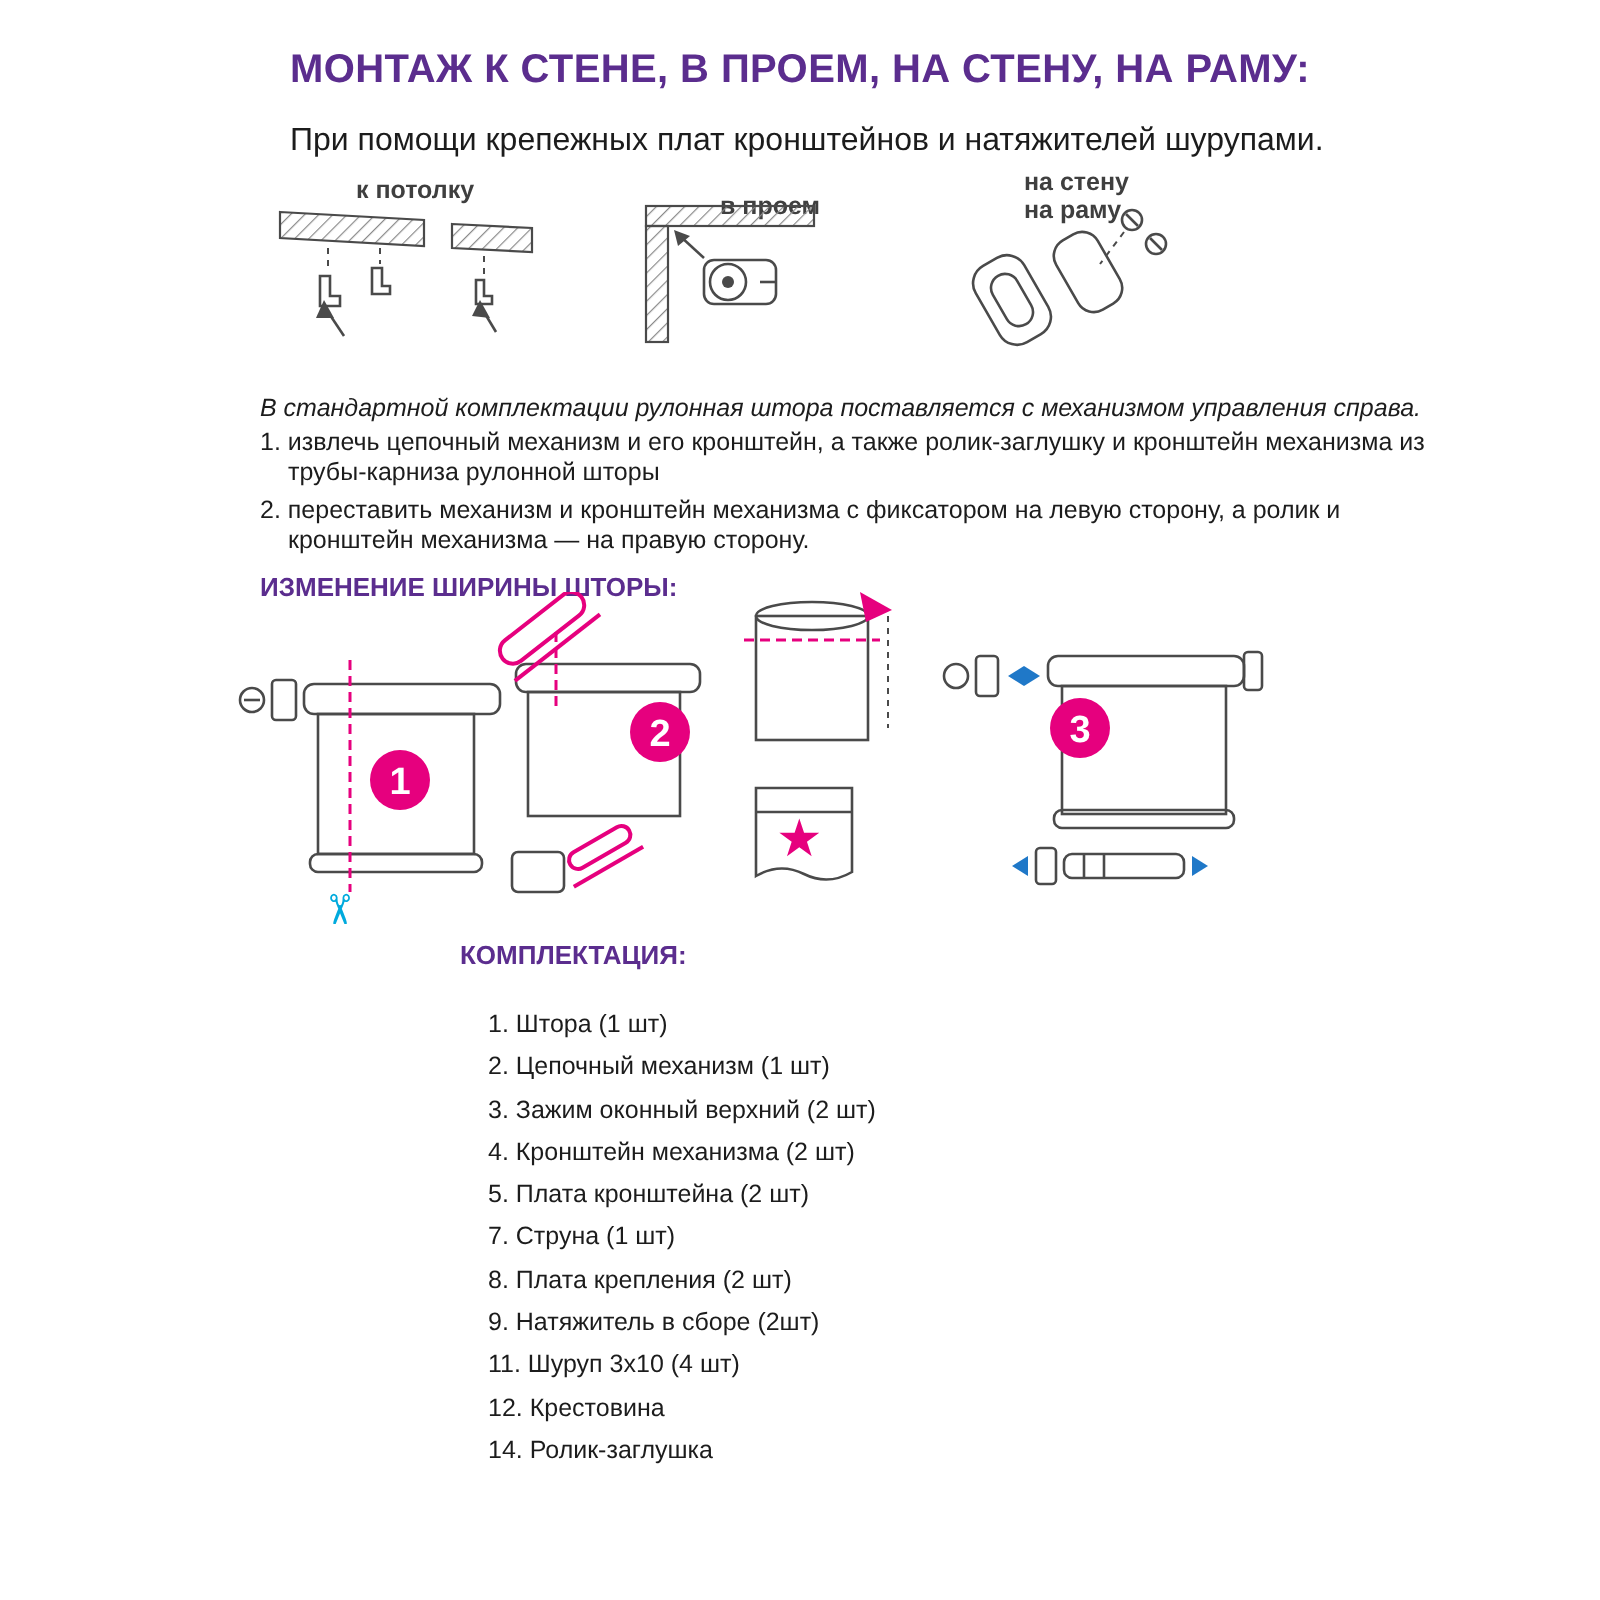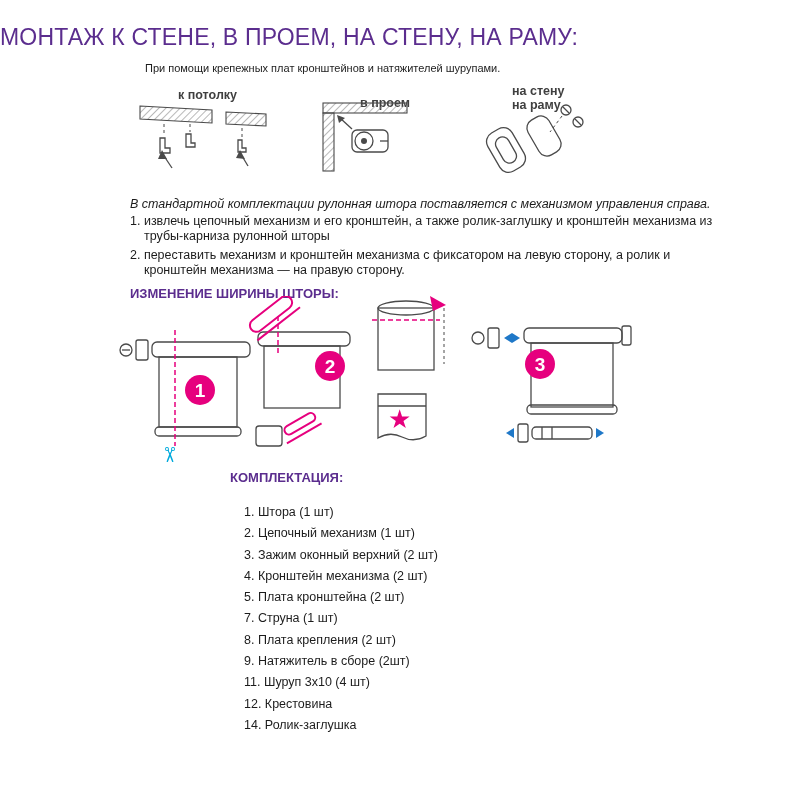--- a/index.html
+++ b/index.html
@@ -1,19 +1,19 @@
 <!DOCTYPE html>
 <html style="--heading: #5b2d8e; --accent: #e6007e; --cyan: #00aadd; --blue: #1f78c8; --ink: #4a4a4a; --text: #1c1c1c;"><head>
 <meta charset="utf-8">
 <style>
   :root { --heading:#5b2d8e; --accent:#e6007e; --cyan:#00aadd; --blue:#1f78c8; --ink:#4a4a4a; --text:#1c1c1c; }
   html,body{margin:0;padding:0;background:#ffffff;}
   .page{position:relative;width:800px;height:800px;background:#fff;font-family:"Liberation Sans",sans-serif;color:var(--text);overflow:hidden;}
-  .title{position:absolute;left:0;top:24px;width:100%;font-size:23px;font-weight:normal;color:var(--heading);letter-spacing:.2px;}
-  .intro{position:absolute;left:145px;top:62px;font-size:11px;}
+  .title{position:absolute;left:0;top:24px;width:100%;text-align:center;font-size:20px;font-weight:bold;color:var(--heading);letter-spacing:.2px;}
+  .intro{position:absolute;left:145px;top:62px;font-size:16px;}
   .mount-label{position:absolute;font-size:12.5px;font-weight:bold;color:#3f3f3f;white-space:pre-line;line-height:1.12;}
   .fig{position:absolute;}
   .sec-heading{position:absolute;font-size:13px;font-weight:bold;color:var(--heading);}
   .note{position:absolute;left:130px;top:197px;font-size:12.5px;font-style:italic;}
   .steps{position:absolute;left:130px;top:214px;width:592px;font-size:12.5px;line-height:1.2;}
   .steps p{margin:0 0 4px 0;padding-left:14px;text-indent:-14px;}
   .kit-list{position:absolute;left:230px;top:488px;list-style:none;margin:14px;padding:0;font-size:12.5px;}
   .kit-list li{line-height:21.3px;height:21.3px;}
   svg .ink{stroke:var(--ink);fill:none;stroke-width:1.3;}
   svg .inkf{fill:var(--ink);stroke:none;}

